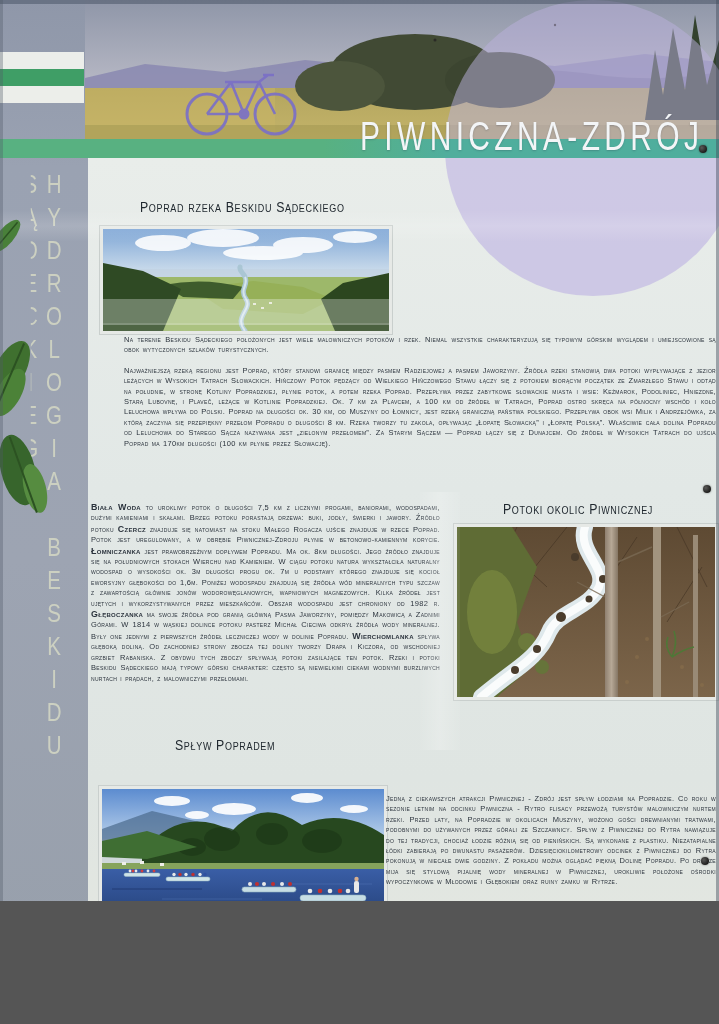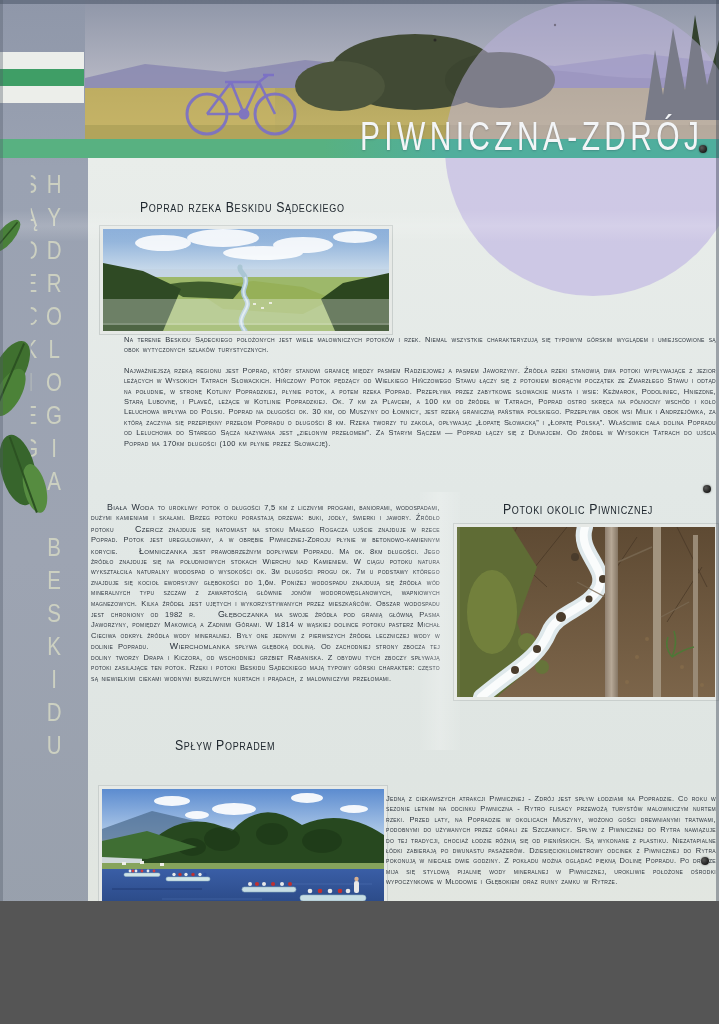--- a/index.html
+++ b/index.html
@@ -45,21 +45,21 @@
 
   
   .sec-heading{position:absolute;z-index:9;font-variant:small-caps;font-size:15px;
     color:#20282f;letter-spacing:.8px;white-space:nowrap;
     transform:scaleX(.82);transform-origin:0 50%;}
   .sec-heading.centered{transform-origin:50% 50%;text-align:center;white-space:nowrap;}
   .body-text{position:absolute;z-index:9;font-variant:small-caps;font-size:7.5px;
     line-height:10.4px;letter-spacing:.3px;word-spacing:.8px;color:#2a323c;
     text-align:justify;}
   .body-text p{margin:0 0 10px 0;}
-  .seg-bold{font-weight:400;font-size:1.18em;margin-left:16px;}
+  .seg-bold{font-weight:700;font-size:1.18em;}
 
   
   .photo{position:absolute;z-index:8;border:3px solid #e6e9e6;box-shadow:0 0 0 1px #c9cfcd;background:#cfd8da;}
   .photo svg{display:block;}
 
   
   .refl-h{position:absolute;left:0;top:210px;width:719px;height:32px;z-index:20;pointer-events:none;
     background:linear-gradient(180deg,rgba(255,255,255,0),rgba(255,255,255,.15),rgba(255,255,255,0));}
   .refl-v{position:absolute;left:420px;top:492px;width:40px;height:258px;z-index:20;pointer-events:none;
     background:linear-gradient(90deg,rgba(255,255,255,.04),rgba(255,255,255,.22),rgba(255,255,255,.05));}

